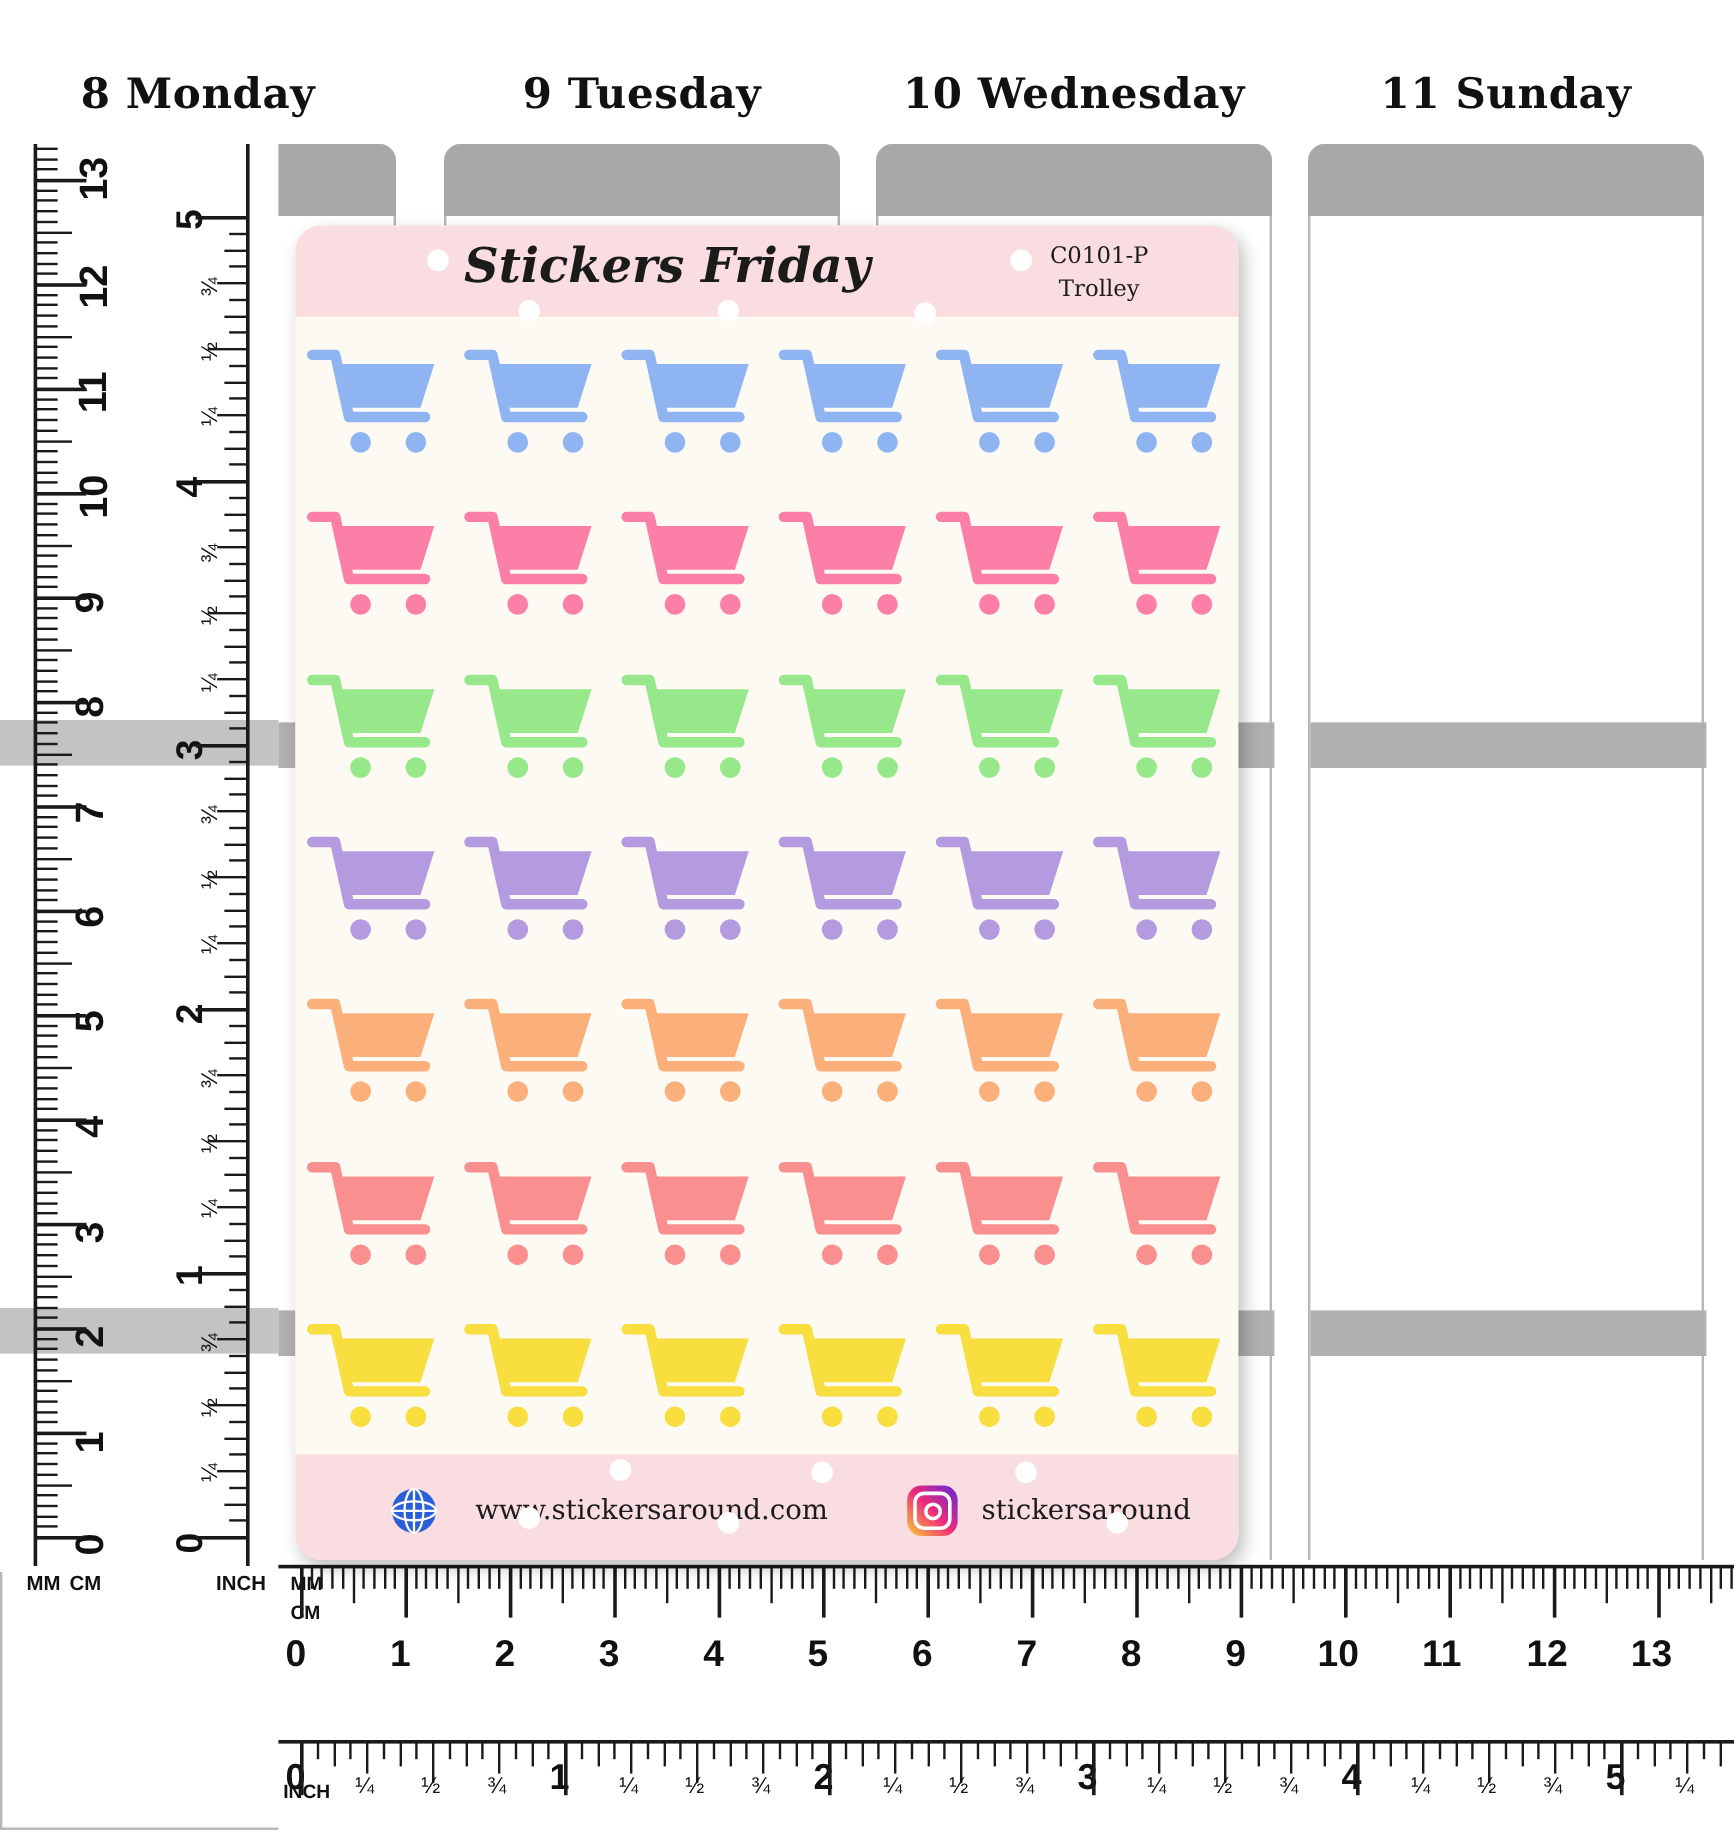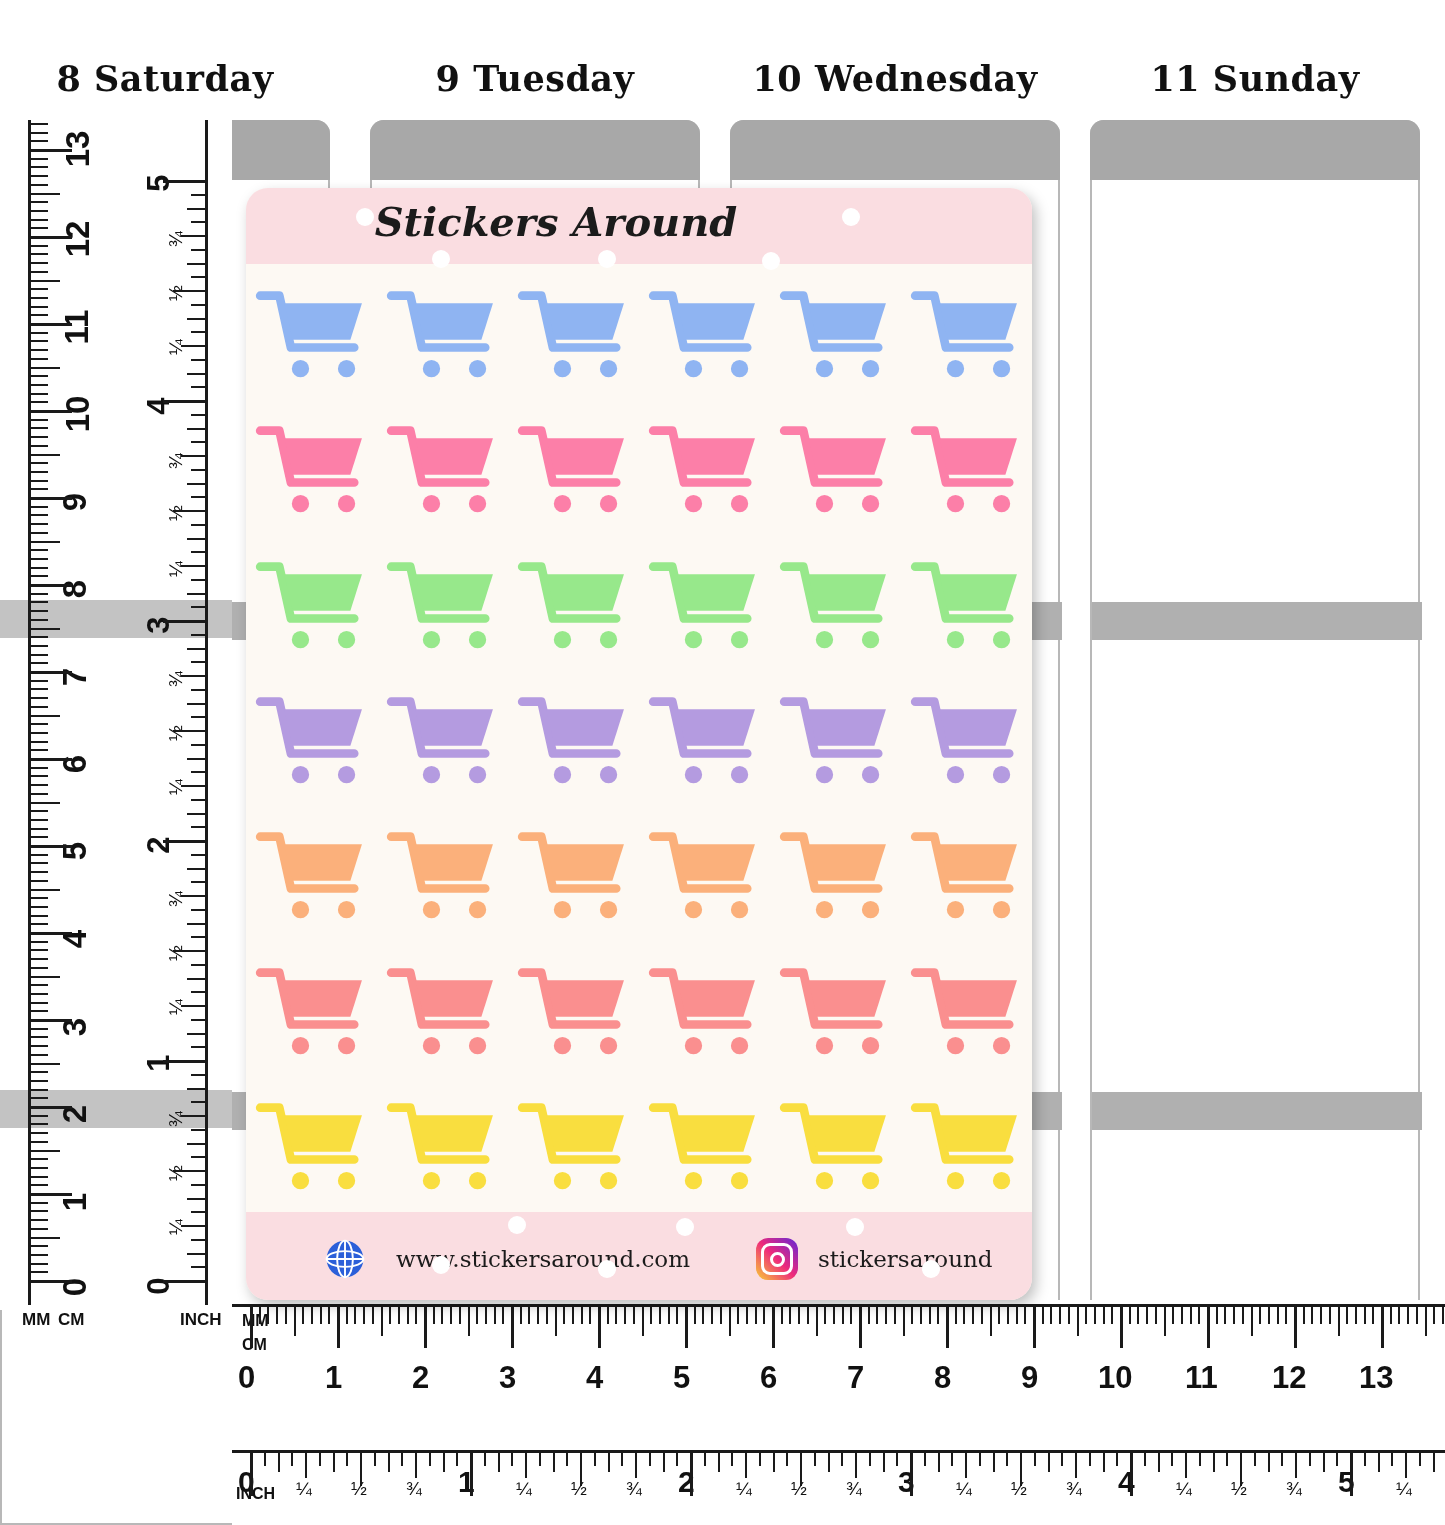--- a/index.html
+++ b/index.html
@@ -93,21 +93,21 @@
   .grid{
     position:absolute;left:0;top:76px;width:786px;height:948px;
   }
   .cart{position:absolute;width:118px;height:96px;}
 </style>
 </head>
 <body>
 
 <div class="planner">
 
-  <div class="day-label" style="left:0px;">8 Saturday</div>
+  <div class="day-label" style="left:0px;">8 Monday</div>
   <div class="day-label" style="left:370px;">9 Tuesday</div>
   <div class="day-label" style="left:730px;">10 Wednesday</div>
   <div class="day-label" style="left:1090px;">11 Sunday</div>
 
   <div class="day-col" style="left:0px;">
     <div class="hdr"></div>
     <div class="band" style="top:480px;"></div>
     <div class="band" style="top:970px;"></div>
   </div>
   <div class="day-col" style="left:370px;">
@@ -660,21 +660,25 @@
     <div class="rlabel" style="left: 779px; top: 178px; font-size: 19px;">½</div>
     <div class="rlabel" style="left: 834px; top: 178px; font-size: 19px;">¾</div>
     <div class="rlabel" style="left: 944px; top: 178px; font-size: 19px;">¼</div>
     <div class="rlabel" style="left: 999px; top: 178px; font-size: 19px;">½</div>
     <div class="rlabel" style="left: 1054px; top: 178px; font-size: 19px;">¾</div>
     <div class="rlabel" style="left: 1164px; top: 178px; font-size: 19px;">¼</div>
   </div>
 
 <div class="sheet">
   <div class="sheet-top"></div>
-  <div class="brand">Stickers Around</div>
+  <div class="brand">Stickers Friday</div>
+  <div class="code">
+    <div>C0101-P</div>
+    <div>Trolley</div>
+  </div>
 
   <div class="grid" id="sticker-grid">
       <div class="cart" style="left: 6.5px; top: 23.7143px;"><svg viewBox="0 0 120 100" width="118" height="96">
           <path d="M6 8 H26 L38 62 H104" fill="none" stroke="#8fb4f2" stroke-width="9" stroke-linecap="round" stroke-linejoin="round"></path>
           <path d="M31 16 H112 L100 54 H40 Z" fill="#8fb4f2"></path>
           <circle cx="48" cy="84" r="9" fill="#8fb4f2"></circle>
           <circle cx="96" cy="84" r="9" fill="#8fb4f2"></circle>
         </svg></div>
       <div class="cart" style="left: 137.5px; top: 23.7143px;"><svg viewBox="0 0 120 100" width="118" height="96">
           <path d="M6 8 H26 L38 62 H104" fill="none" stroke="#8fb4f2" stroke-width="9" stroke-linecap="round" stroke-linejoin="round"></path>

